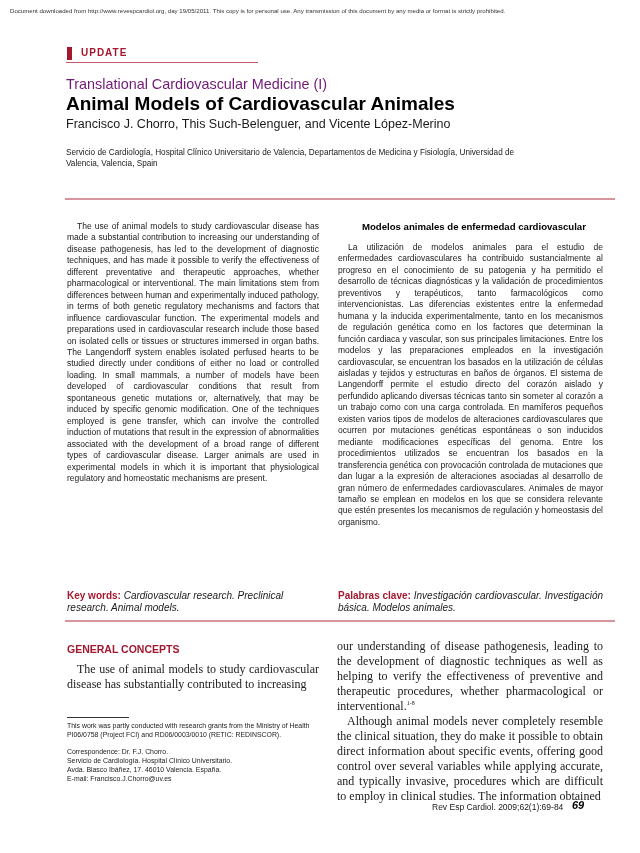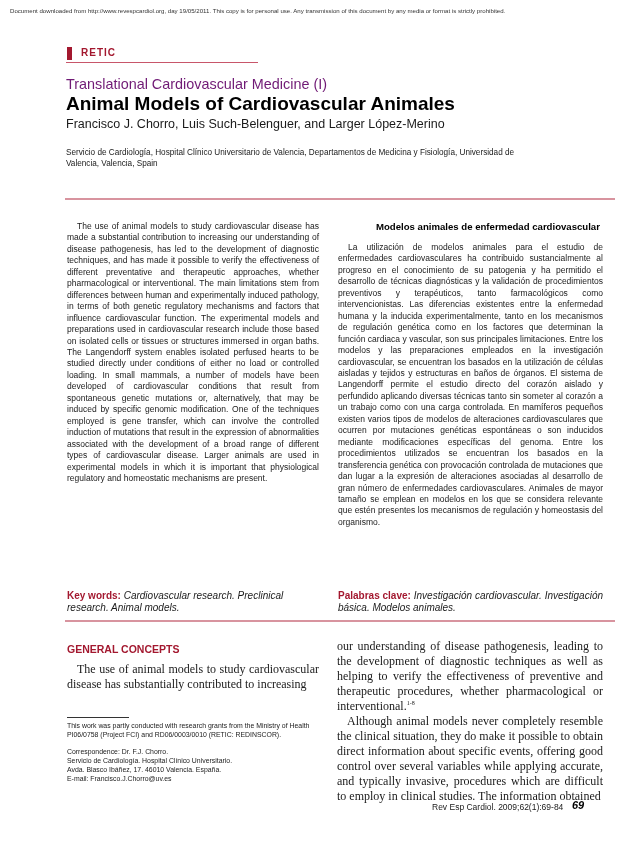--- a/index.html
+++ b/index.html
@@ -7,21 +7,21 @@
   .notice { position: absolute; left: 10px; top: 7px; font-size: 6.1px; color: #333; white-space: nowrap; }
   .section-tag { position: absolute; left: 66px; top: 46px; width: 192px; height: 16px; border-bottom: 1.5px solid #c8566a; }
   .section-tag .bar { position: absolute; left: 1px; top: 1px; width: 5px; height: 13px; background: #a3182f; }
   .section-tag .label { position: absolute; left: 15px; top: 1px; font-size: 10px; font-weight: bold; color: #a3182f; letter-spacing: 1px; }
   .series { position: absolute; left: 66px; top: 76px; font-size: 14.4px; color: #701a75; }
   .title { position: absolute; left: 66px; top: 93px; font-size: 19px; font-weight: bold; color: #000; }
   .authors { position: absolute; left: 66px; top: 117px; font-size: 12.5px; color: #1a1a1a; }
   .affil { position: absolute; left: 66px; top: 147px; font-size: 8.2px; line-height: 11px; color: #1a1a1a; width: 470px; }
   .rule { position: absolute; left: 65px; width: 550px; height: 1.6px; background: #d8949f; }
   .abs-en { position: absolute; left: 67px; top: 221px; width: 252px; font-size: 8.5px; line-height: 11.45px; text-align: justify; color: #1a1a1a; text-indent: 10px; }
-  .abs-es-head { position: absolute; left: 346px; top: 221px; font-size: 9.6px; font-weight: bold; color: #000; padding-left: 30px; }
+  .abs-es-head { position: absolute; left: 332px; top: 221px; font-size: 9.6px; font-weight: bold; color: #000; padding-left: 30px; }
   .abs-es { position: absolute; left: 338px; top: 242px; width: 265px; font-size: 8.5px; line-height: 11.45px; text-align: justify; color: #1a1a1a; text-indent: 10px; }
   .kw { position: absolute; top: 590px; font-size: 10px; line-height: 11.5px; color: #1a1a1a; }
   .kw .kw-label { color: #a3182f; font-weight: bold; }
   .kw .kw-text { font-style: italic; }
   .kw-en { left: 67px; width: 250px; }
   .kw-es { left: 338px; width: 265px; text-align: justify; }
   .gc-head { position: absolute; left: 67px; top: 643px; font-size: 10.5px; font-weight: bold; color: #a3182f; }
   .body-serif { font-family: "Liberation Serif", serif; font-size: 12px; line-height: 15px; color: #1a1a1a; text-align: justify; }
   .gc-left { position: absolute; left: 67px; top: 662px; width: 252px; text-indent: 10px; }
   .gc-right { position: absolute; left: 337px; top: 639px; width: 266px; }
@@ -34,26 +34,26 @@
   .citation { position: absolute; left: 432px; top: 802px; font-size: 8.5px; color: #1a1a1a; }
   .pagenum { position: absolute; left: 572px; top: 799px; font-size: 11px; font-weight: bold; color: #000; font-style: italic; }
 </style>
 </head>
 <body>
 
 <div class="notice">Document downloaded from http://www.revespcardiol.org, day 19/05/2011. This copy is for personal use. Any transmission of this document by any media or format is strictly prohibited.</div>
 
 <div class="section-tag">
   <span class="bar"></span>
-  <span class="label">RETIC</span>
+  <span class="label">UPDATE</span>
 </div>
 
 <div class="series">Translational Cardiovascular Medicine (I)</div>
 <h1 class="title" style="margin:0">Animal Models of Cardiovascular Animales</h1>
-<div class="authors">Francisco J. Chorro, Luis Such-Belenguer, and Larger López-Merino</div>
+<div class="authors">Francisco J. Chorro, This Such-Belenguer, and Vicente López-Merino</div>
 <div class="affil">Servicio de Cardiología, Hospital Clínico Universitario de Valencia, Departamentos de Medicina y Fisiología, Universidad de Valencia, Valencia, Spain</div>
 
 <div class="rule" style="top:198px"></div>
 
 <div class="abs-en">The use of animal models to study cardiovascular disease has made a substantial contribution to increasing our understanding of disease pathogenesis, has led to the development of diagnostic techniques, and has made it possible to verify the effectiveness of different preventative and therapeutic approaches, whether pharmacological or interventional. The main limitations stem from differences between human and experimentally induced pathology, in terms of both genetic regulatory mechanisms and factors that influence cardiovascular function. The experimental models and preparations used in cardiovascular research include those based on isolated cells or tissues or structures immersed in organ baths. The Langendorff system enables isolated perfused hearts to be studied directly under conditions of either no load or controlled loading. In small mammals, a number of models have been developed of cardiovascular conditions that result from spontaneous genetic mutations or, alternatively, that may be induced by specific genomic modification. One of the techniques employed is gene transfer, which can involve the controlled induction of mutations that result in the expression of abnormalities associated with the development of a broad range of different types of cardiovascular disease. Larger animals are used in experimental models in which it is important that physiological regulatory and homeostatic mechanisms are present.</div>
 
 <div class="abs-es-head">Modelos animales de enfermedad cardiovascular</div>
 <div class="abs-es">La utilización de modelos animales para el estudio de enfermedades cardiovasculares ha contribuido sustancialmente al progreso en el conocimiento de su patogenia y ha permitido el desarrollo de técnicas diagnósticas y la validación de procedimientos preventivos y terapéuticos, tanto farmacológicos como intervencionistas. Las diferencias existentes entre la enfermedad humana y la inducida experimentalmente, tanto en los mecanismos de regulación genética como en los factores que determinan la función cardiaca y vascular, son sus principales limitaciones. Entre los modelos y las preparaciones empleados en la investigación cardiovascular, se encuentran los basados en la utilización de células aisladas y tejidos y estructuras en baños de órganos. El sistema de Langendorff permite el estudio directo del corazón aislado y perfundido aplicando diversas técnicas tanto sin someter al corazón a un trabajo como con una carga controlada. En mamíferos pequeños existen varios tipos de modelos de alteraciones cardiovasculares que ocurren por mutaciones genéticas espontáneas o son inducidos mediante modificaciones específicas del genoma. Entre los procedimientos utilizados se encuentran los basados en la transferencia genética con provocación controlada de mutaciones que dan lugar a la expresión de alteraciones asociadas al desarrollo de gran número de enfermedades cardiovasculares. Animales de mayor tamaño se emplean en modelos en los que se considera relevante que estén presentes los mecanismos de regulación y homeostasis del organismo.</div>
 
 <div class="kw kw-en">

